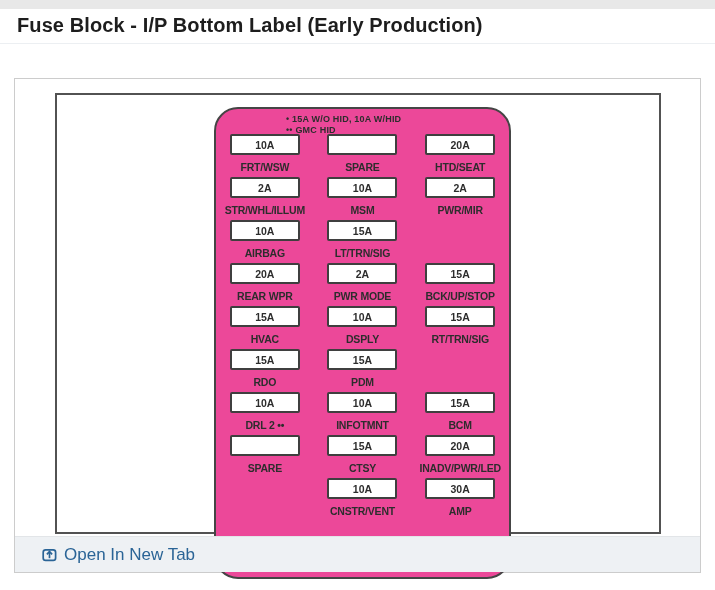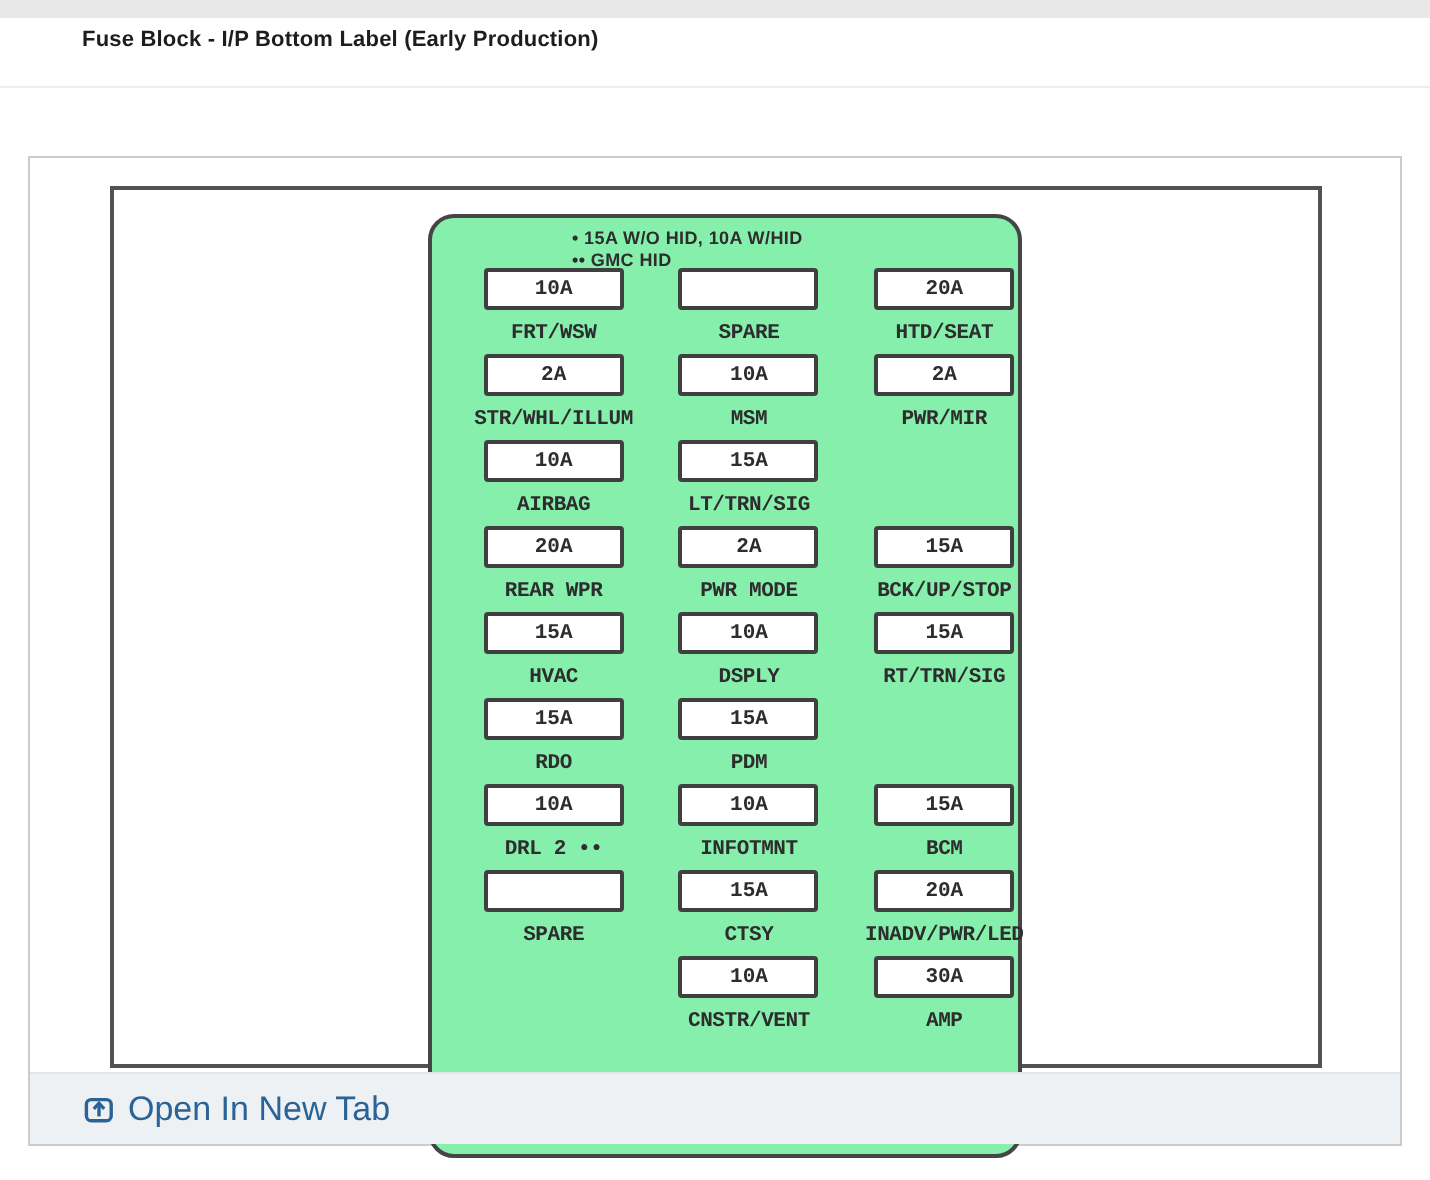--- a/index.html
+++ b/index.html
@@ -10,24 +10,23 @@
     overflow: hidden;
     position: relative;
   }
   .top-strip {
     position: absolute; left: 0; top: 0;
     width: 715px; height: 9px;
     background: #e8e8e8;
   }
   .page-title {
     position: absolute; left: 17px; top: 14px;
-    font-size: 11px; font-weight: bold;
+    font-size: 20px; font-weight: bold;
     color: #1d1d1d; letter-spacing: 0.1px;
     white-space: nowrap;
-    margin-left: 24px;
   }
   .header-rule {
     position: absolute; left: 0; top: 43px;
     width: 715px; height: 0;
     border-top: 1px solid #eceff2;
   }
   .viewer {
     position: absolute; left: 14px; top: 78px;
     width: 687px; height: 495px;
     border: 1px solid #cccccc;
@@ -36,34 +35,33 @@
   .image-area {
     position: absolute; left: 40px; top: 14px;
     width: 606px; height: 441px;
     border: 2px solid #525252;
     background: #ffffff;
   }
   .diagram {
     position: absolute; left: 157px; top: 12px;
     width: 297px; height: 472px;
     border: 2px solid #454545;
-    border-radius: 13px;
-    background: #86efac;
+    border-radius: 24px;
+    background: #ec4899;
   }
   .legend {
     margin-top: 5px; margin-left: 70px;
     font-size: 9px; font-weight: bold;
     color: #2d2d2d; line-height: 11px;
     letter-spacing: 0.2px;
     white-space: nowrap;
   }
   .fuse-grid {
-    position: absolute; left: 12px; top: 25px;
+    position: absolute; left: 0; top: 25px;
     width: 100%;
-    font-family: Liberation Mono, monospace;
   }
   .frow { display: flex; height: 43px; }
   .fcell {
     width: 33.333%;
     display: flex; flex-direction: column; align-items: center;
   }
   .fbox {
     width: 70px; height: 21px;
     border: 2px solid #3f3f3f;
     border-radius: 2px;

